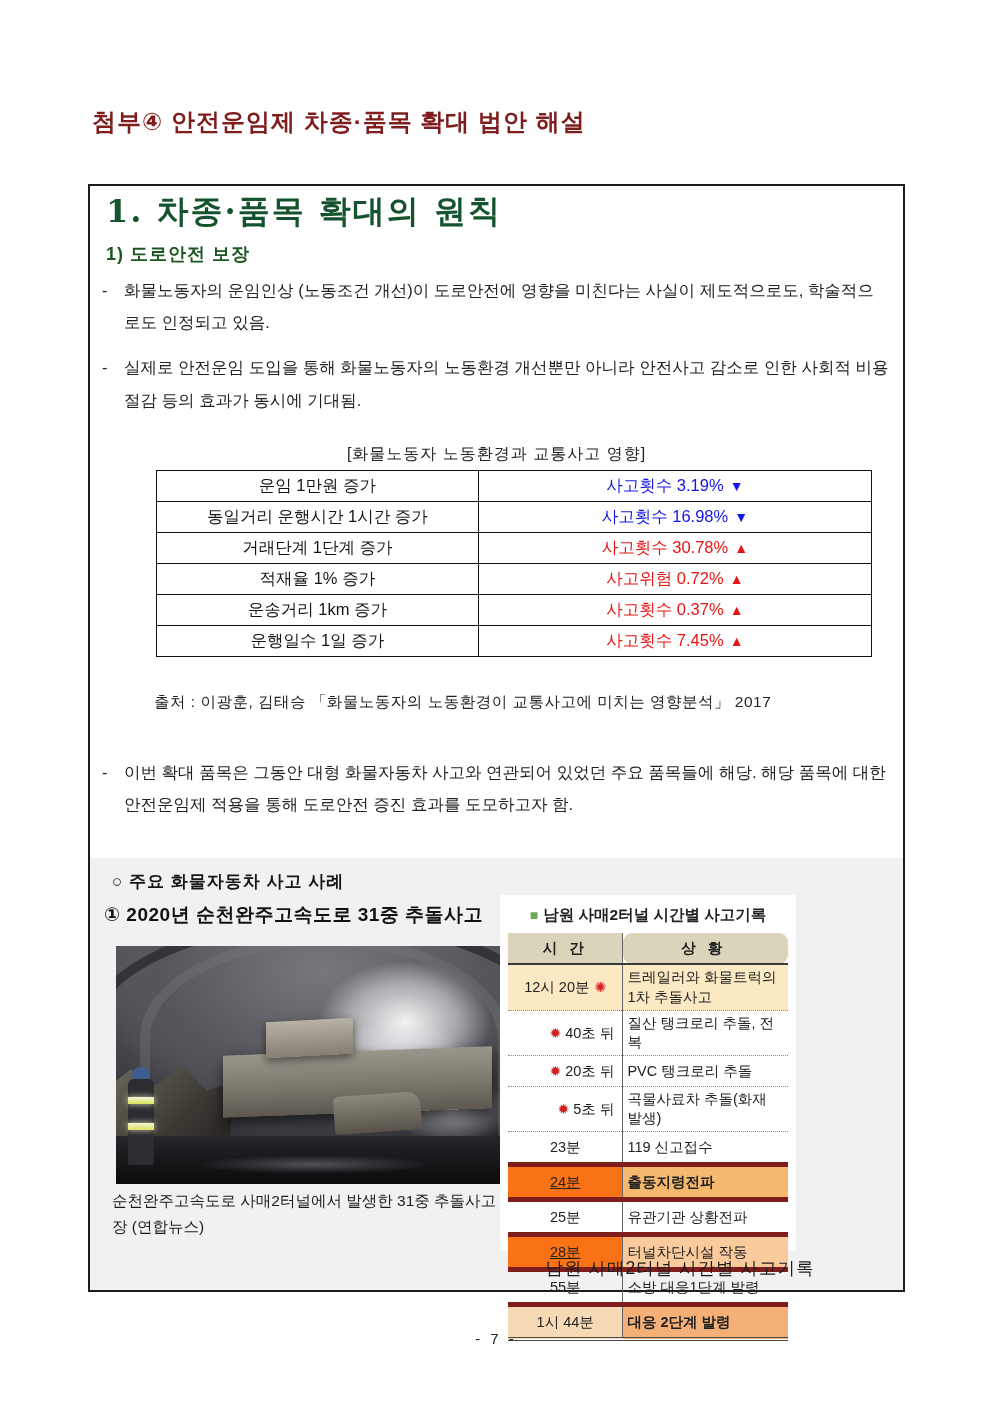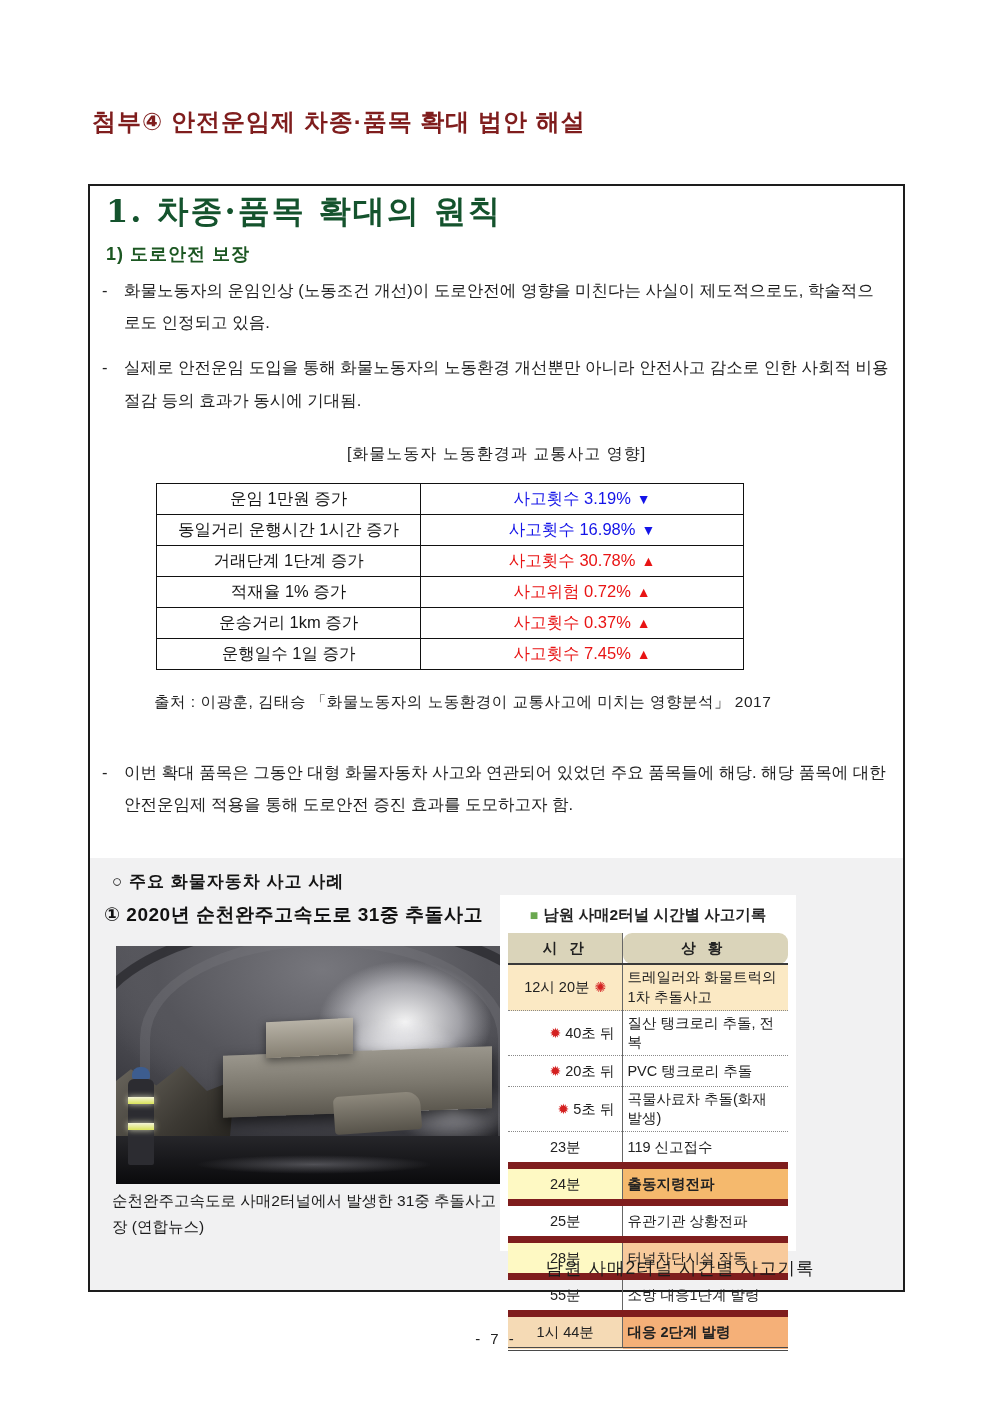--- a/index.html
+++ b/index.html
@@ -15,21 +15,21 @@
   .section-title{position:absolute;left:16px;top:4px;font-family:"DejaVu Serif","Liberation Serif",serif;font-size:32px;font-weight:bold;color:#14532d;letter-spacing:2px;}
   .subsection{position:absolute;left:16px;top:56px;font-size:18px;font-weight:bold;color:#1c5722;letter-spacing:1px;}
 
   .bullets{position:absolute;left:12px;top:88px;width:788px;}
   .bullet{display:flex;margin-bottom:13px;font-size:16.5px;line-height:1.95;color:#222;}
   .bullet .dash{width:22px;flex:none;text-align:left;}
   .bullet .btxt{flex:1;}
 
   
   .tbl-caption{position:absolute;left:0;top:258px;width:100%;text-align:center;font-size:16px;color:#222;letter-spacing:1px;}
-  .impact-table{position:absolute;left:66px;top:297px;width:588px;border-collapse:collapse;}
+  .impact-table{position:absolute;left:66px;top:284px;width:716px;border-collapse:collapse;}
   .impact-table td{border:1.6px solid #111;height:30px;text-align:center;font-size:16.5px;padding:0 4px;}
   .impact-table td.factor{width:45%;color:#161616;}
   .impact-table td.effect{width:55%;}
   .eff-down{color:#1414e8;}
   .eff-up{color:#e81414;}
   .arrow{font-size:14px;margin-left:6px;}
 
   .source-line{position:absolute;left:64px;top:506px;font-size:15.5px;color:#222;letter-spacing:.5px;}
 
   .bullet-expand{position:absolute;left:12px;top:570px;width:800px;}
@@ -69,22 +69,22 @@
   .tl-title .sq{color:#6aa84f;margin-right:5px;font-size:14px;}
   .tl-table{width:100%;border-collapse:collapse;table-layout:fixed;font-size:14.5px;color:#222;}
   .tl-table td{padding:3px 4px;height:24px;}
   .tl-table .time{width:38%;text-align:center;border-right:1.5px solid #666;}
   .tl-table .sit{padding-left:4px;}
   .tl-head td{background:#dad4ba;font-weight:bold;text-align:center;border-bottom:2.5px solid #3a3a3a;letter-spacing:4px;}
   .tl-head td.sit{text-align:center;padding-left:0;border-radius:9px;}
   .r0 td{background:#fbe9c4;}
   .r0 .sit{line-height:1.35;}
   .dotted td{border-bottom:1px dotted #8a8a8a;}
-  .soft td{border-bottom:7px solid #7f1d1d;}
-  .time-hl{background:#fef9c3;}
+  .soft td{border-bottom:5px solid #7f1d1d;}
+  .time-hl{background:#f97316;text-decoration:underline;}
   .time-peach{background:#f5dab5;}
   .sit-orange{background:#f5b96d;font-weight:bold;}
   .sit-lorange{background:#f8ca9c;}
   .sit-dorange{background:#f5b078;font-weight:bold;}
   .tl-table tr:last-child td{border-bottom:4px double #4a4a4a;}
   .burst{color:#d42020;font-size:14px;}
   .burst.lead{margin-right:4px;}
   .burst.tail{margin-left:5px;}
   .t-right{text-align:right !important;padding-right:8px !important;}
 

